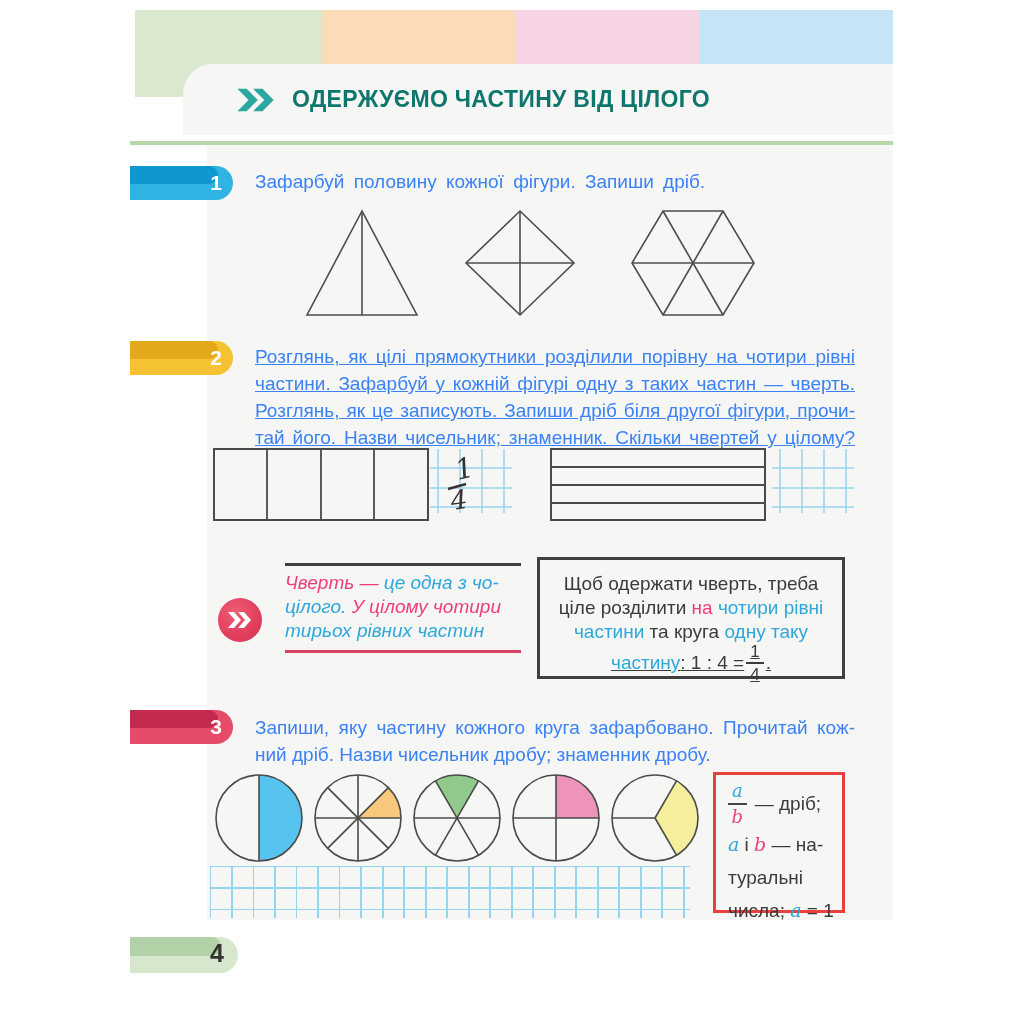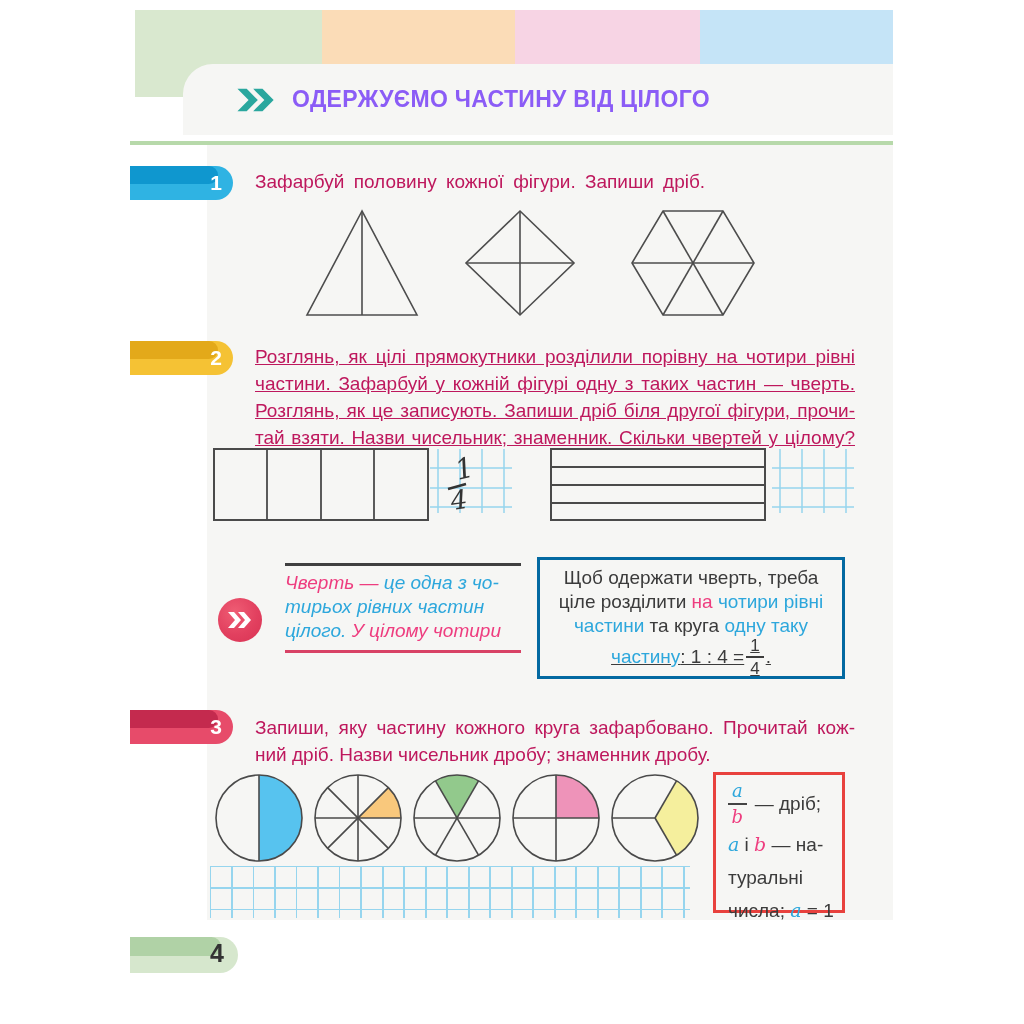--- a/index.html
+++ b/index.html
@@ -11,50 +11,50 @@
   .bar{position:absolute;top:10px;height:54px;}
   .bar-green{left:135px;width:187px;height:87px;background:#d9e8cf;}
   .bar-peach{left:322px;width:193px;background:#fbdcb7;}
   .bar-pink{left:515px;width:185px;background:#f7d4e4;}
   .bar-blue{left:700px;width:193px;background:#c5e4f7;}
 
   
   .header-panel{position:absolute;left:183px;top:64px;width:710px;height:71px;background:#f6f6f4;
                 border-radius:30px 0 0 0;display:flex;align-items:center;padding-left:52px;
                 box-sizing:border-box;gap:15px;}
-  .page-title{font-size:23px;font-weight:bold;color:#8b5cf6;letter-spacing:.3px;margin:0;}
+  .page-title{font-size:23px;font-weight:bold;color:#0f766e;letter-spacing:.3px;margin:0;}
   .green-rule{position:absolute;left:130px;top:141px;width:763px;height:4px;background:#b7d9aa;}
   .content-panel{position:absolute;left:207px;top:145px;width:686px;height:775px;background:#f6f6f4;}
 
   
   .pill{position:absolute;left:130px;width:103px;height:34px;border-radius:0 17px 17px 0;}
   .pill::before{content:"";position:absolute;left:0;top:0;width:85%;height:52%;border-radius:0 12px 12px 0;}
   .pill .num{position:absolute;right:11px;top:50%;transform:translateY(-52%);color:#ffffff;
              font-weight:bold;font-size:21px;z-index:2;}
   .pill-1{top:166px;background:#2fb3e3;} .pill-1::before{background:#0f97cf;}
   .pill-2{top:341px;background:#f5c234;} .pill-2::before{background:#e3a91a;}
   .pill-3{top:710px;background:#e74b6a;} .pill-3::before{background:#c42a4e;}
 
-  .task-text{position:absolute;left:255px;width:600px;font-size:19px;line-height:27px;color:#be185d;}
+  .task-text{position:absolute;left:255px;width:600px;font-size:19px;line-height:27px;color:#3b82f6;}
   .tline{text-align:justify;text-align-last:justify;height:27px;overflow:hidden;}
   .nline{word-spacing:4px;}
 
   .pink{color:#ee3d7f;} .blue{color:#2da7dc;}
 
   
   .note-badge{position:absolute;left:218px;top:598px;width:44px;height:44px;border-radius:50%;
               background:radial-gradient(circle at 38% 32%,#ef5d74 0%,#e2405f 55%,#d83353 100%);
               display:flex;align-items:center;justify-content:center;}
   .note-text{position:absolute;left:285px;top:563px;width:236px;border-top:3px solid #404040;
              border-bottom:3px solid #d84265;padding:5px 0 7px;font-size:19px;line-height:24px;font-style:italic;}
 
   
-  .rule-box{position:absolute;left:537px;top:557px;width:308px;height:122px;border:3px solid #0369a1;
+  .rule-box{position:absolute;left:537px;top:557px;width:308px;height:122px;border:3px solid #404040;
             box-sizing:border-box;background:#f6f6f4;text-align:center;font-size:19px;line-height:24px;
-            padding-top:6px;}
+            padding-top:12px;}
   .rb-l4{display:flex;justify-content:center;align-items:center;height:38px;text-decoration:underline;}
   .frac{display:inline-flex;flex-direction:column;align-items:center;line-height:1;font-size:17px;margin:0 2px;}
   .frac .nm{padding:0 4px 2px;border-bottom:2px solid #3b3b3b;}
   .frac .dn{padding-top:2px;}
 
   
   .side-box{position:absolute;left:713px;top:772px;width:132px;height:141px;border:3px solid #e8413d;
             box-sizing:border-box;background:#f6f6f4;font-size:19px;padding:5px 0 0 12px;}
   .sb-row1{display:flex;align-items:center;gap:8px;height:48px;}
   .sfrac{display:inline-flex;flex-direction:column;align-items:center;line-height:1;font-size:18px;}
@@ -120,21 +120,21 @@
     </g>
   </svg>
 
   <div class="pill pill-2">
     <span class="num">2</span>
   </div>
   <div class="task-text abs" style="top:343px;text-decoration:underline;">
     <div class="tline">Розглянь, як цілі прямокутники розділили порівну на чотири рівні</div>
     <div class="tline">частини. Зафарбуй у кожній фігурі одну з таких частин — чверть.</div>
     <div class="tline">Розглянь, як це записують. Запиши дріб біля другої фігури, прочи-</div>
-    <div class="tline">тай взяти. Назви чисельник; знаменник. Скільки чвертей у цілому?</div>
+    <div class="tline">тай його. Назви чисельник; знаменник. Скільки чвертей у цілому?</div>
   </div>
 
   <svg class="abs" style="left:213px;top:448px;" width="216" height="73" viewBox="0 0 216 73">
     <rect x="1" y="1" width="214" height="71" fill="none" stroke="#4a4a4a" stroke-width="2"></rect>
     <g stroke="#4a4a4a" stroke-width="1.8">
       <line x1="54" y1="1" x2="54" y2="72"></line>
         <line x1="108" y1="1" x2="108" y2="72"></line>
         <line x1="161" y1="1" x2="161" y2="72"></line>
     </g>
   </svg>
@@ -178,22 +178,22 @@
   </svg>
 
   <div class="note-badge">
     <svg width="26" height="18" viewBox="0 0 26 18">
       <path d="M1,1 L7,1 L14,9 L7,17 L1,17 L8,9 Z" fill="#ffffff"></path>
       <path d="M11,1 L17,1 L24,9 L17,17 L11,17 L18,9 Z" fill="#ffffff"></path>
     </svg>
   </div>
   <div class="note-text">
     <div><span class="pink">Чверть — </span><span class="blue">це одна з чо-</span></div>
+    <div><span class="blue">цілого.</span><span class="pink"> У цілому чотири</span></div>
     <div><span class="blue">тирьох рівних частин</span></div>
-    <div><span class="blue">цілого.</span><span class="pink"> У цілому чотири</span></div>
   </div>
 
   <div class="rule-box">
     <div><span>Щоб одержати чверть, треба</span></div>
     <div><span>ціле розділити </span><span class="pink">на </span><span class="blue">чотири рівні</span></div>
     <div><span class="blue">частини </span><span>та круга </span><span class="blue">одну таку</span></div>
     <div class="rb-l4">
       <span class="blue">частину</span>
         <span>: 1 : 4 = </span>
       <span class="frac">

